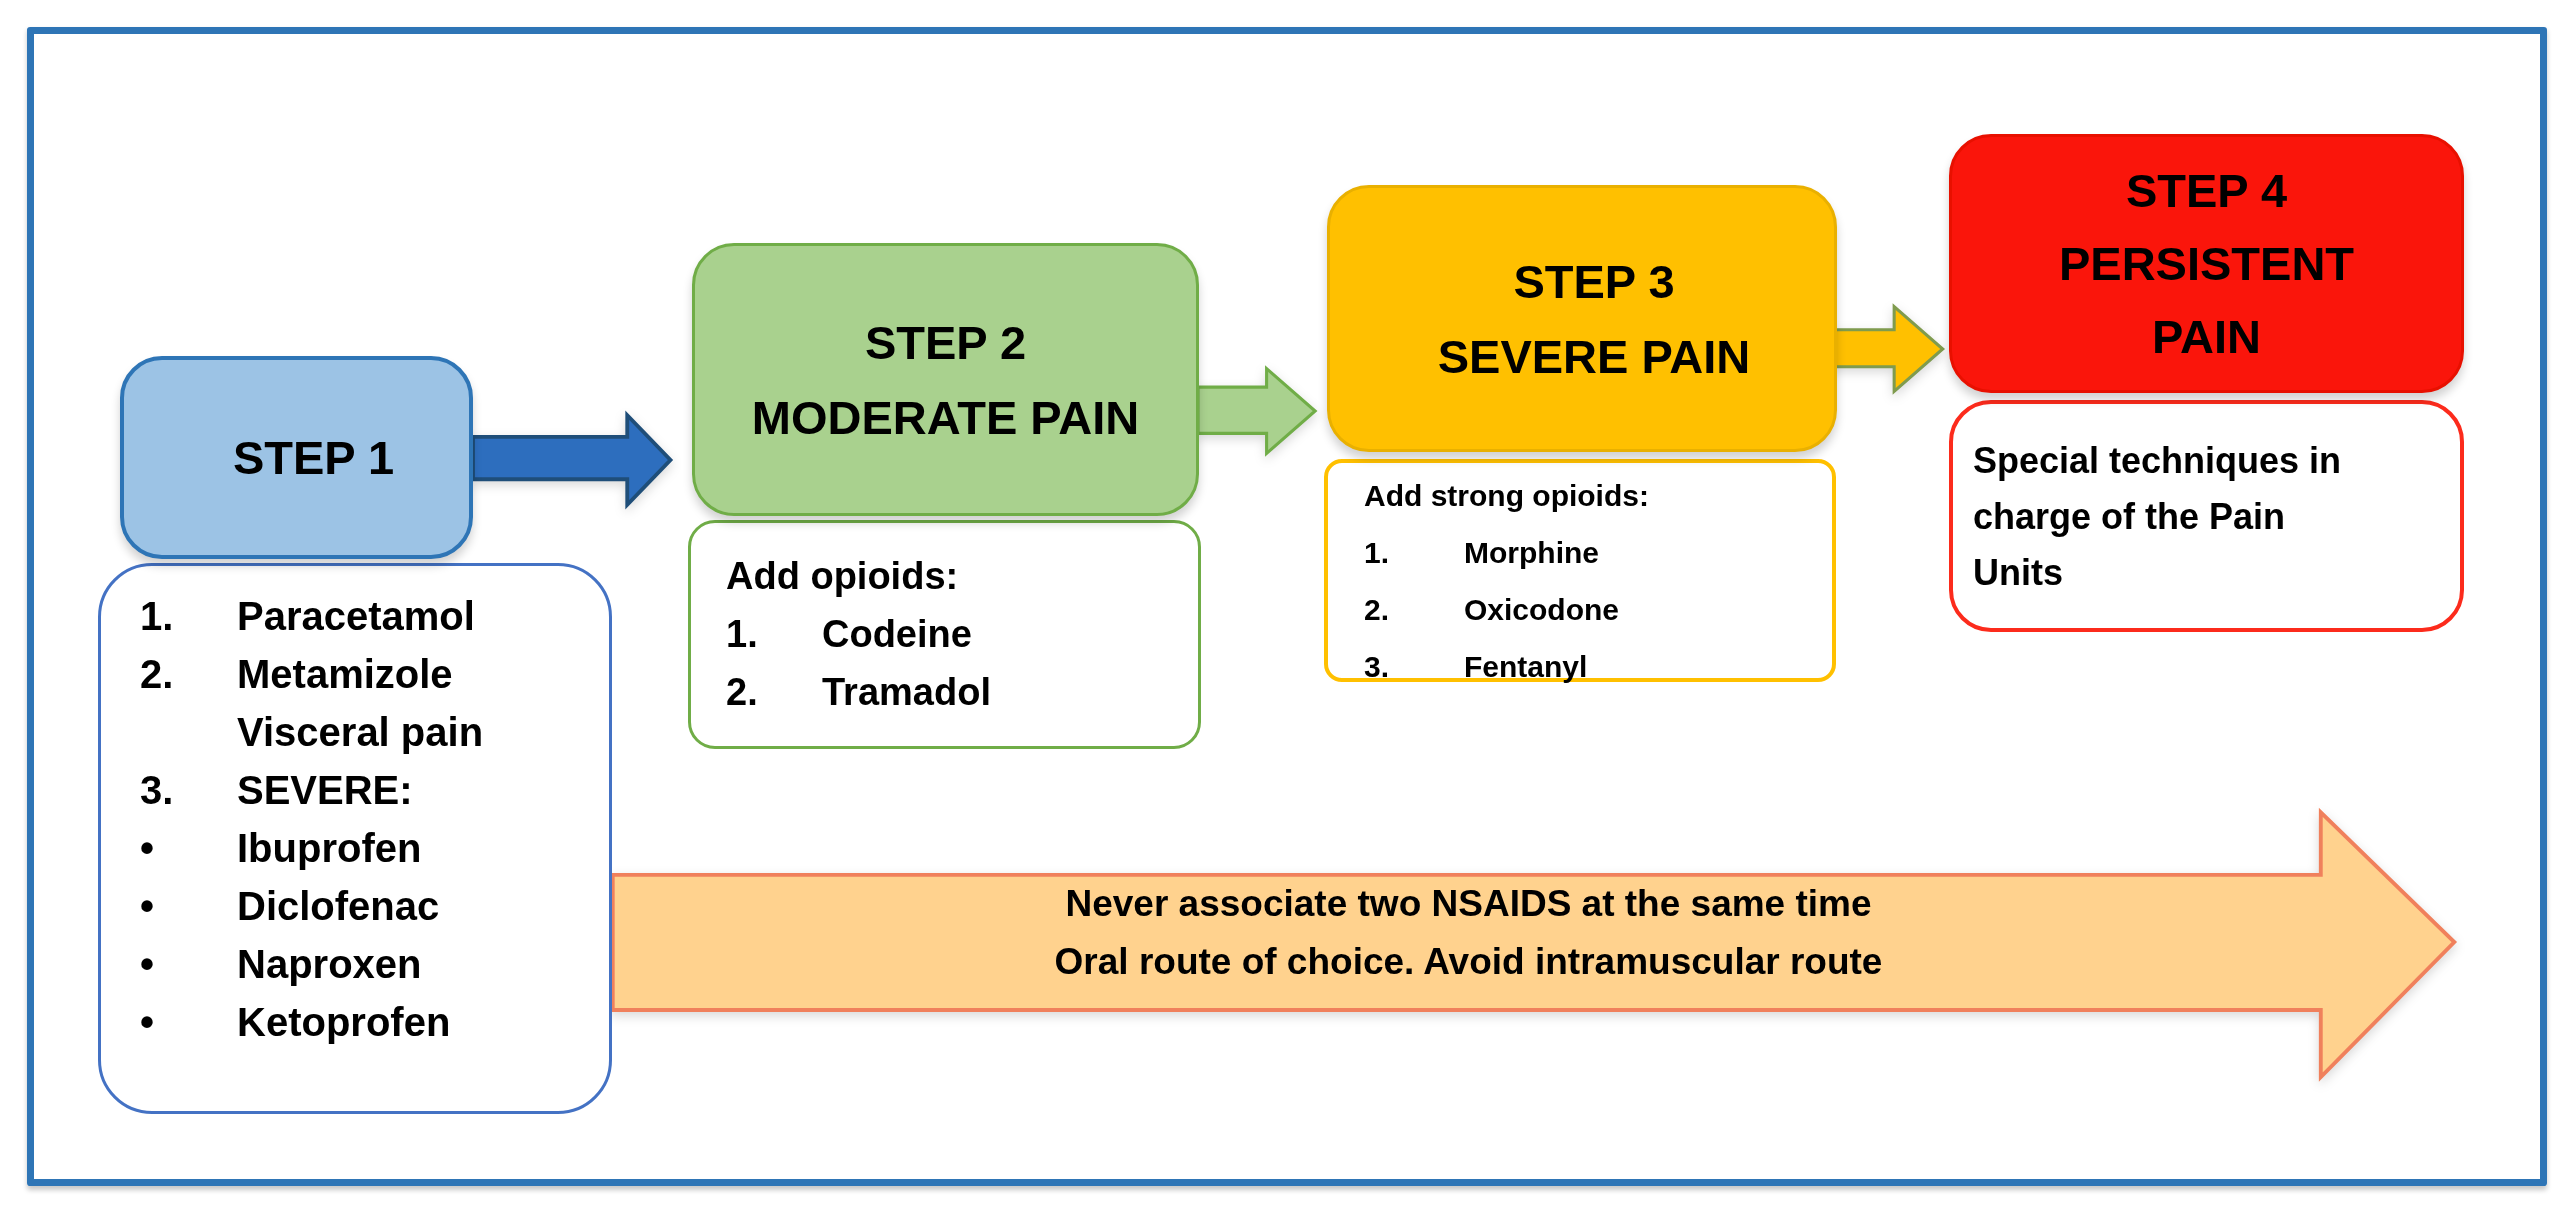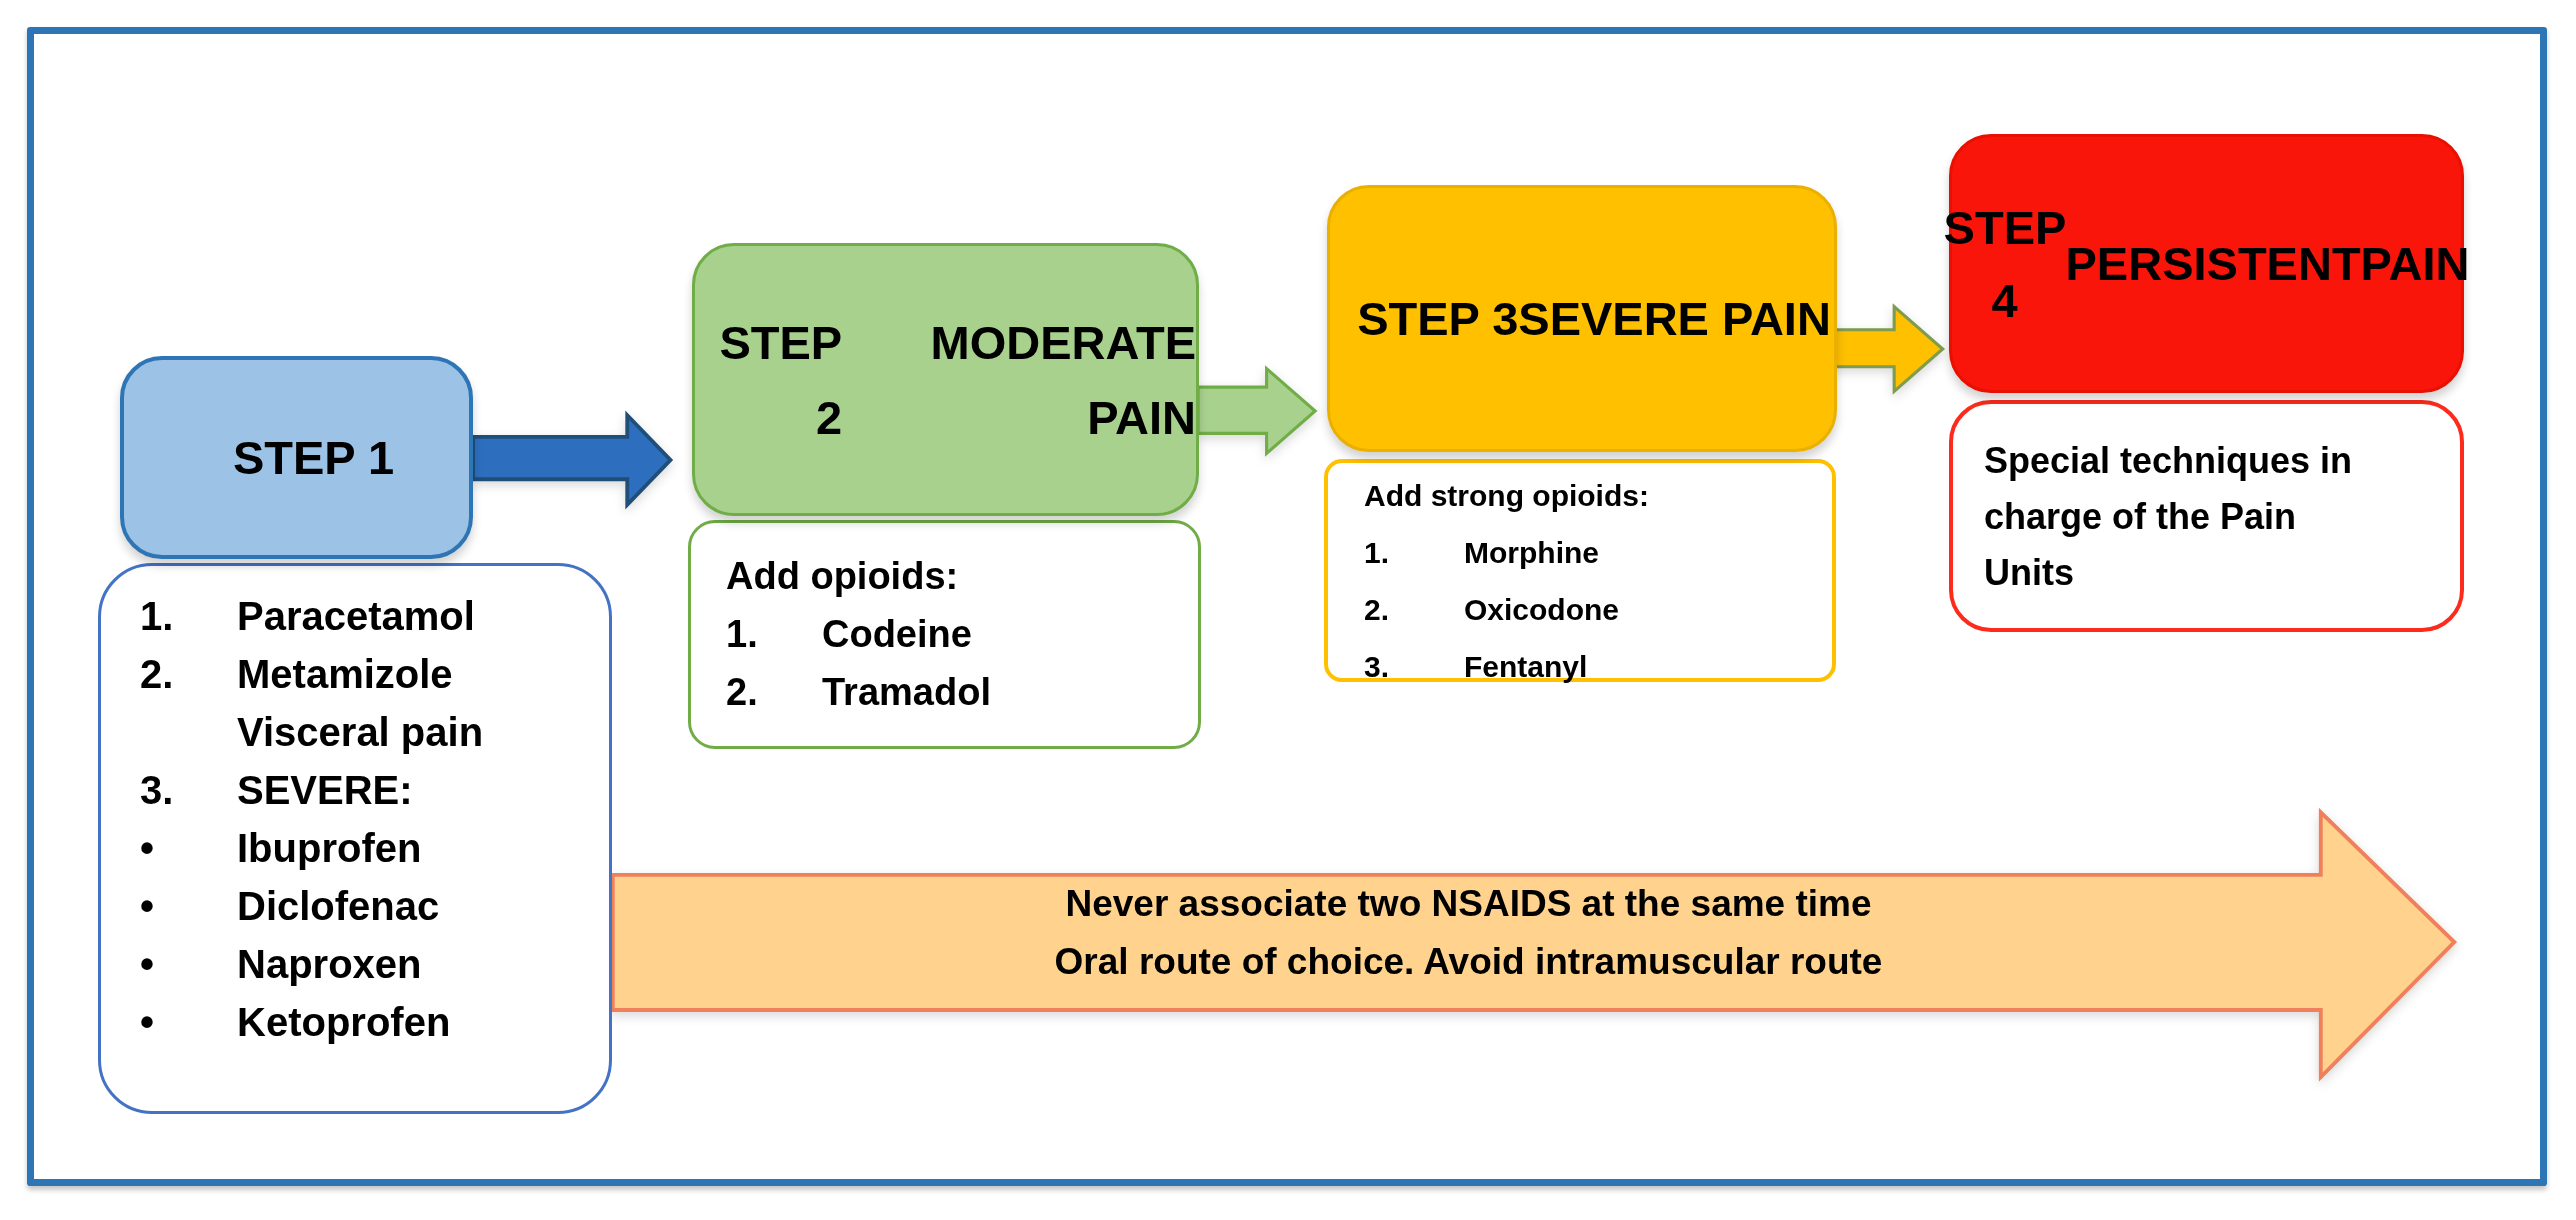--- a/index.html
+++ b/index.html
@@ -18,21 +18,21 @@
     position:relative; width:2576px; height:1221px; background:#ffffff;
     font-family:"Liberation Sans", sans-serif; color:var(--ink); overflow:hidden;
   }
   .frame{
     position:absolute; left:27px; top:27px; width:2520px; height:1159px;
     border:7px solid var(--frame); border-radius:3.1px; box-sizing:border-box;
     box-shadow:0 3.9px 5.4px rgba(0,0,0,0.22);
   }
   .titlebox{
     position:absolute; box-sizing:border-box; border-radius:42px;
-    display:flex; flex-direction:row; align-items:center; justify-content:center;
+    display:flex; flex-direction:column; align-items:center; justify-content:center;
     font-weight:bold; font-size:47px; line-height:76px; text-align:center;
     box-shadow:0 7px 9.3px rgba(0,0,0,0.18); z-index:3;
   }
   .listbox{
     position:absolute; box-sizing:border-box; background:#ffffff;
     font-weight:bold; font-size:40px; z-index:2;
   }
   .row{display:flex; align-items:center;}
   .marker{flex:0 0 auto;}
   .s1-title{left:120px; top:356px; width:353px; height:203px;
@@ -49,21 +49,21 @@
   .s2-list .marker{width:96px;}
   .s3-title{left:1327px; top:185px; width:510px; height:267px;
     background:var(--s3-fill); border:3.1px solid var(--s3-border); line-height:75px;padding-left:24px;}
   .s3-list{left:1324px; top:459px; width:512px; height:223px;
     border:4.6px solid var(--s3-fill); border-radius:18px; padding:4.6px 15.5px 0 36px; font-size:30px;}
   .s3-list .row{height:57px;}
   .s3-list .marker{width:100px;}
   .s4-title{left:1949px; top:134px; width:515px; height:259px;
     background:var(--s4-fill); border:3.1px solid var(--s4-border); line-height:73px;}
   .s4-list{left:1949px; top:400px; width:515px; height:232px;
-    border:4.6px solid var(--s4-list-border); border-radius:42px; padding:29px 23px 0 31px;
+    border:4.6px solid var(--s4-list-border); border-radius:42px; padding:29px 23px 0 20px;
     font-size:36px; border-radius:42px;}
   .s4-list .row{height:56px;}
   .arrow-svg{position:absolute; z-index:1; overflow:visible;}
   .banner-text{
     position:absolute; left:773px; top:875px; width:1391px; height:135px; z-index:2;
     display:flex; flex-direction:column; align-items:center; justify-content:flex-start;
     font-weight:bold; font-size:37px; line-height:58px; text-align:center;
   }
   .shadowed{filter:drop-shadow(0 4.6px 5.4px rgba(0,0,0,0.15));}
 </style>

